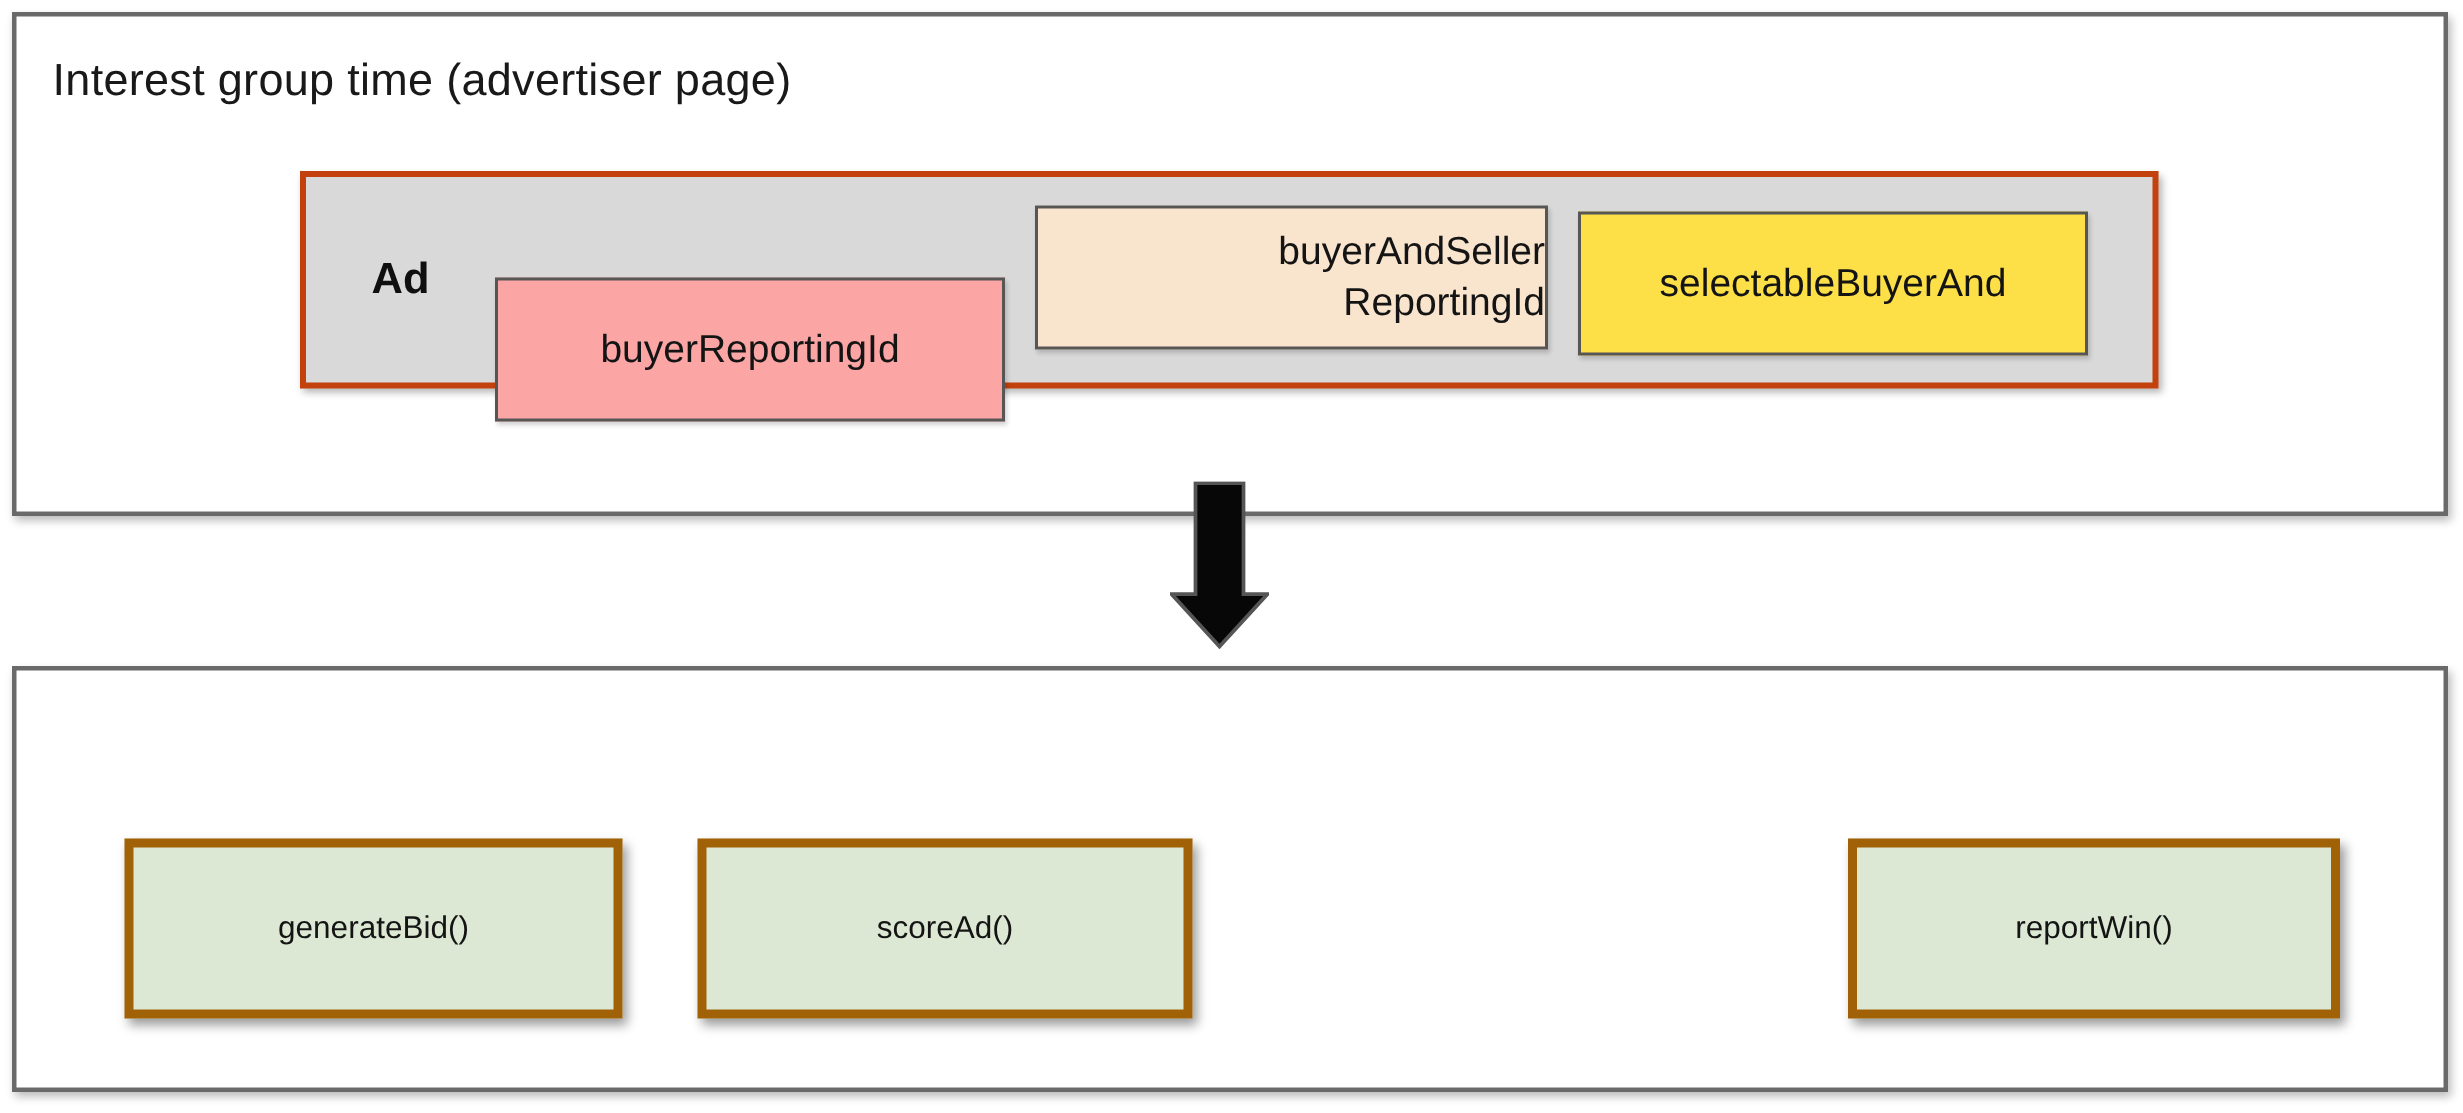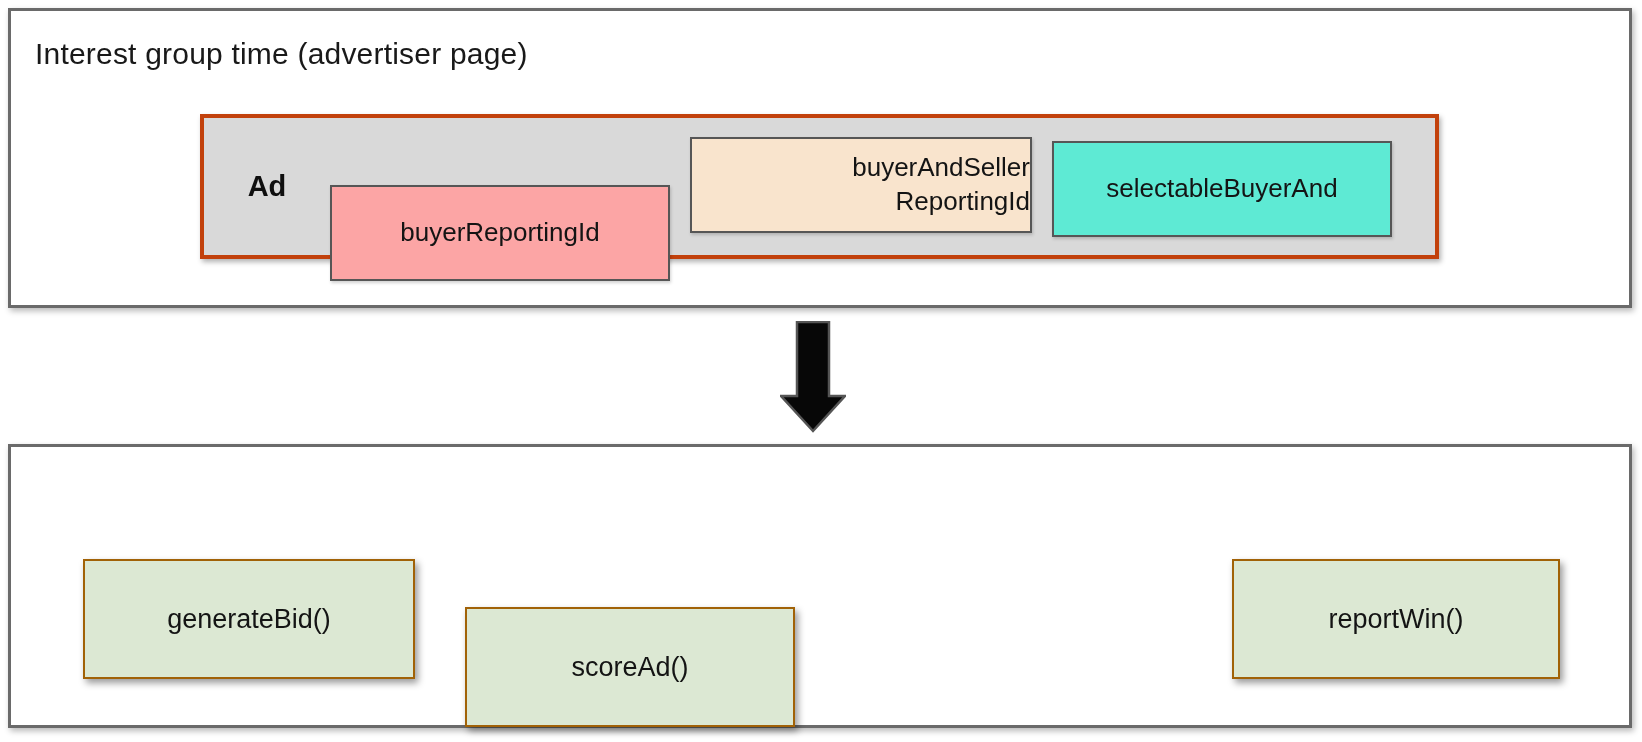--- a/index.html
+++ b/index.html
@@ -14,21 +14,21 @@
     width: 1642px; height: 742px;
     background: #ffffff;
     overflow: hidden;
   }
   .section {
     position: absolute;
     background: #ffffff;
     border: 3px solid #6a6a6a;
     box-shadow: 2px 3px 6px rgba(0,0,0,0.28);
   }
-  .section-top    { left: 8px; top: 8px;   width: 1624px; height: 300px; }
+  .section-top    { left: 8px; top: 8px;   width: 1624px; height: 336px; }
   .section-bottom { left: 8px; top: 444px; width: 1624px; height: 284px; }
   .section-title {
     position: absolute;
     left: 24px; top: 26px;
     font-size: 30px;
     letter-spacing: 0.2px;
     color: #191919;
     white-space: nowrap;
   }
   .ad-container {
@@ -55,39 +55,39 @@
     border: 2px solid #565656;
     font-size: 26px;
     line-height: 1.3;
     text-align: center;
     color: #141414;
     box-shadow: 1px 2px 3px rgba(0,0,0,0.18);
   }
   .rbox .line:empty { display: none; }
   .rbox-1 { left: 126px; top: 19px; width: 340px; height: 96px; background: #fca5a5; margin-top: 48px; }
   .rbox-2 { left: 486px; top: 19px; width: 342px; height: 96px; background: #f9e4cd; align-items: flex-end; }
-  .rbox-3 { left: 848px; top: 23px; width: 340px; height: 96px; background: #5eead4; }
+  .rbox-3 { left: 848px; top: 23px; width: 340px; height: 96px; background: #fde047; }
   .arrow-wrap {
     position: absolute;
     left: 780px; top: 321px;
     width: 66px; height: 112px;
   }
   .fbox {
     position: absolute;
     top: 112px; height: 120px;
     display: flex; align-items: center; justify-content: center;
     background: #dce8d3;
-    border: 2px solid #a16207;
-    font-size: 27px;
+    border: 6px solid #a16207;
+    font-size: 21px;
     color: #141414;
     box-shadow: 3px 4px 7px rgba(0,0,0,0.40);
     white-space: nowrap;
   }
   .fbox-1 { left: 72px;   width: 332px; }
-  .fbox-2 { left: 454px;  width: 330px; margin-top: 48px; }
+  .fbox-2 { left: 454px;  width: 330px; }
   .fbox-3 { left: 837px;  width: 329px; }
   .fbox-4 { left: 1221px; width: 328px; }
 </style>
 </head>
 <body>
 
 <div class="canvas">
 
   <div class="section section-top">
     <div class="section-title">Interest group time (advertiser page)</div>

